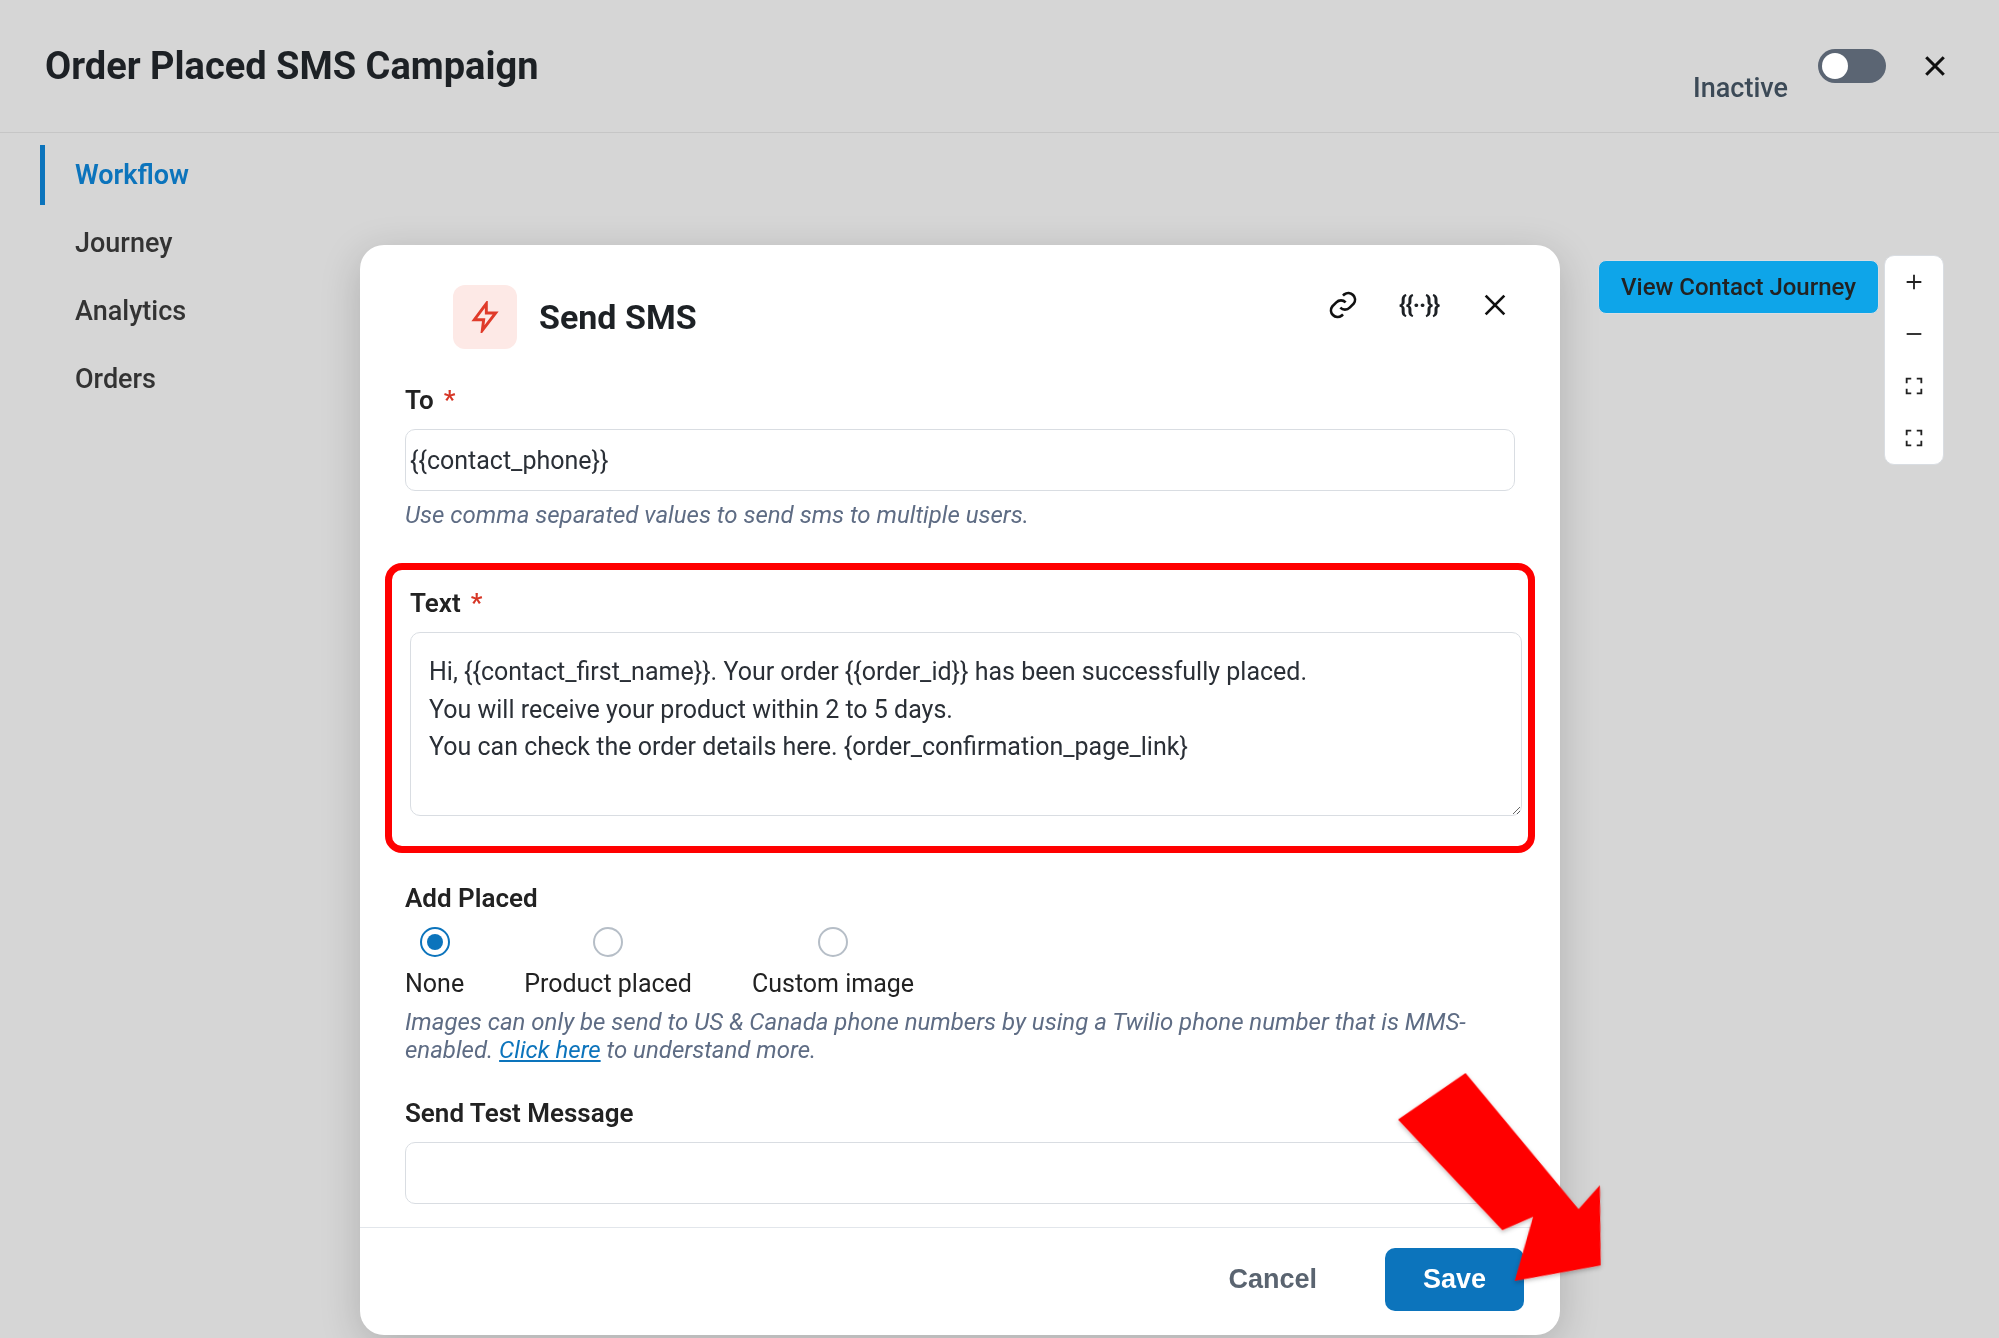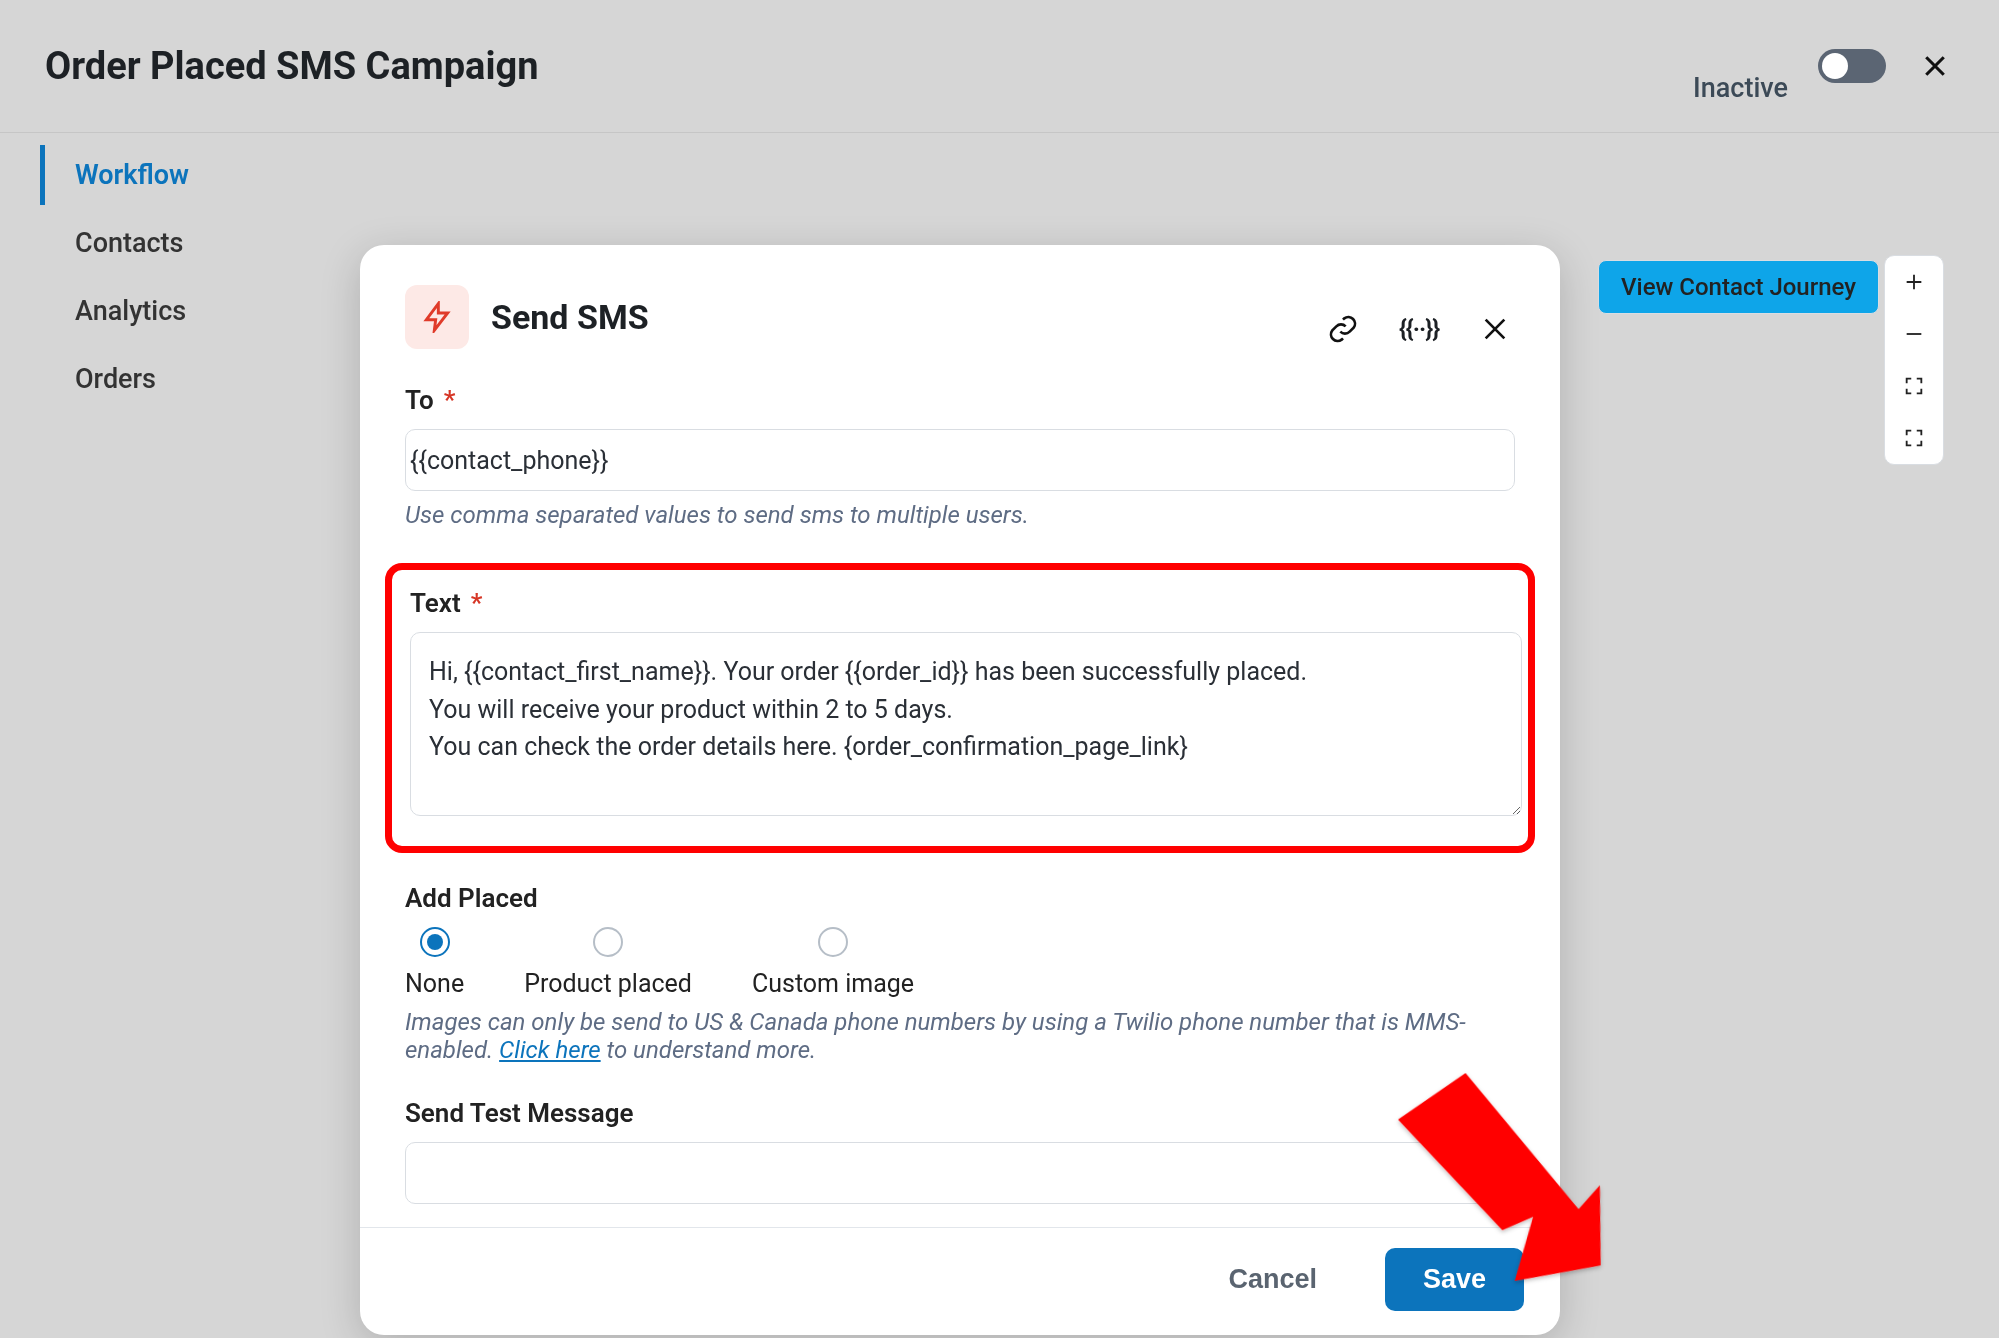--- a/index.html
+++ b/index.html
@@ -149,23 +149,24 @@
   }
   .modal-scroll::-webkit-scrollbar { width: 14px; }
   .modal-scroll::-webkit-scrollbar-thumb { background:#9aa1aa; border-radius:7px; }
   .modal-scroll {
     flex: 1 1 auto;
     overflow-y: auto;
     padding: 40px 45px 10px 45px;
   }
   .modal-head {
     display: flex;
-    align-items: flex-end;
+    align-items: flex-start;
     justify-content: space-between;
     margin-bottom: 36px;
+    margin-left: 48px;
   }
   .modal-head-left {
     display: flex;
     align-items: center;
     gap: 22px;
   }
   .lightning-box {
     width: 64px; height: 64px;
     border-radius: 12px;
     background: #fde9e6;
@@ -277,21 +278,21 @@
             <path d="M5 5 L19 19 M19 5 L5 19"></path>
           </svg>
       </div>
     </div>
   </div>
 
   <div class="body">
 
     <div class="sidebar">
       <div class="side-item active">Workflow</div>
-      <div class="side-item">Contacts</div>
+      <div class="side-item">Journey</div>
       <div class="side-item">Analytics</div>
       <div class="side-item">Orders</div>
     </div>
 
     <div class="journey-btn">View Contact Journey</div>
 
     <div class="canvas-controls">
       <div class="ctrl-btn">
         <svg viewBox="0 0 24 24">
             <path d="M12 4v16M4 12h16"></path>

